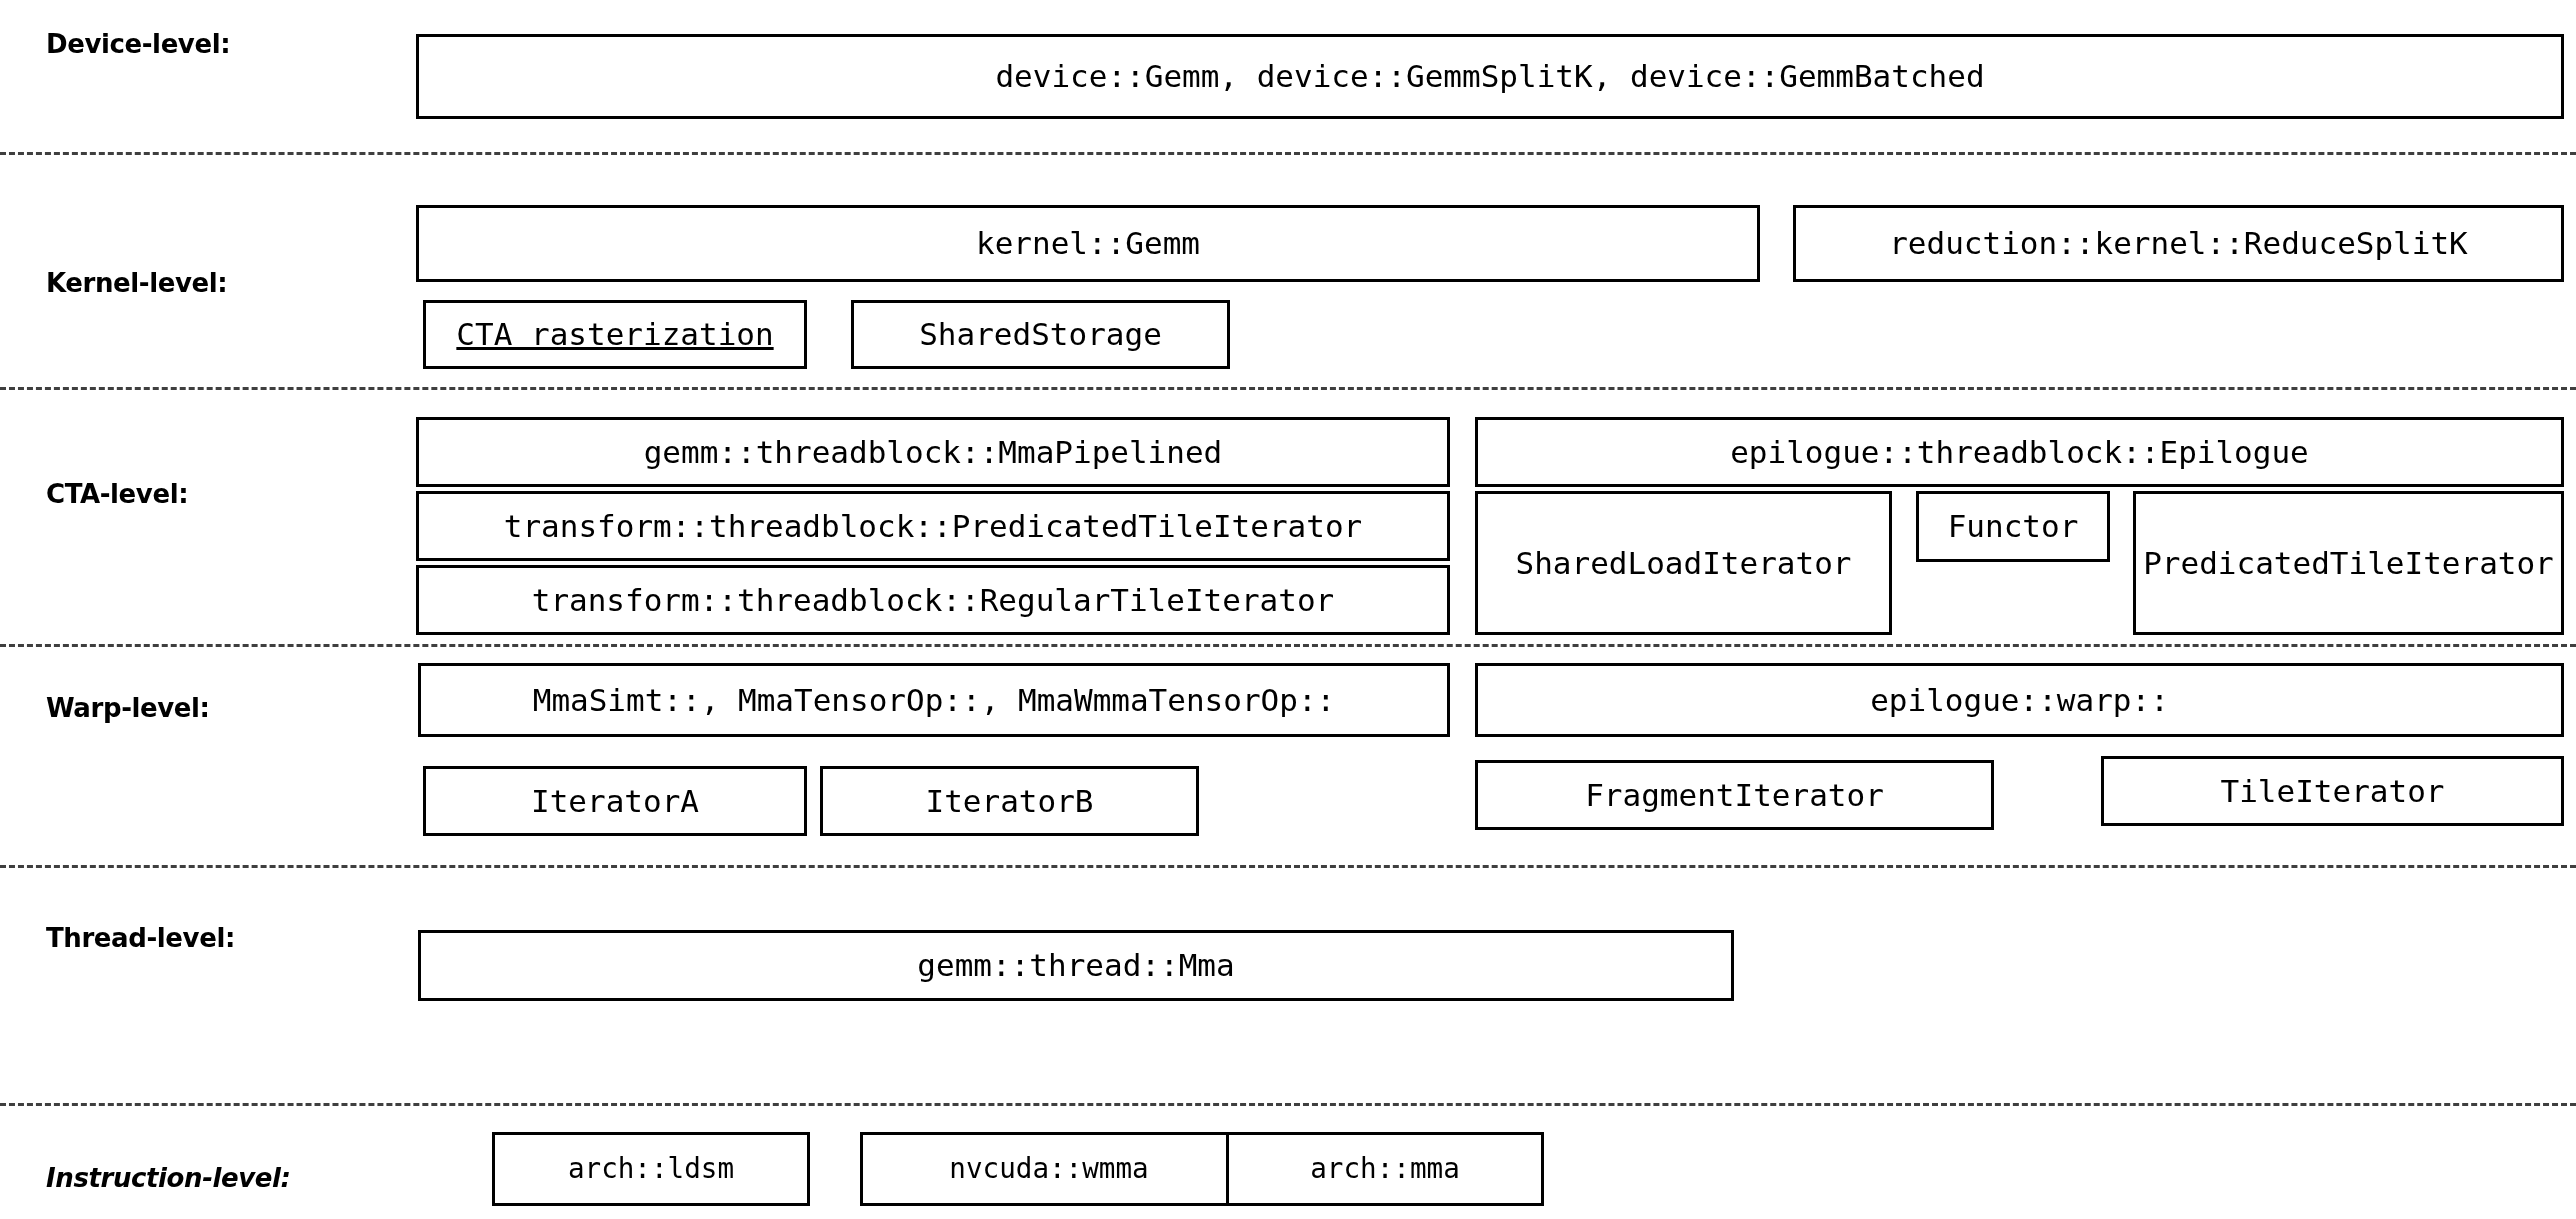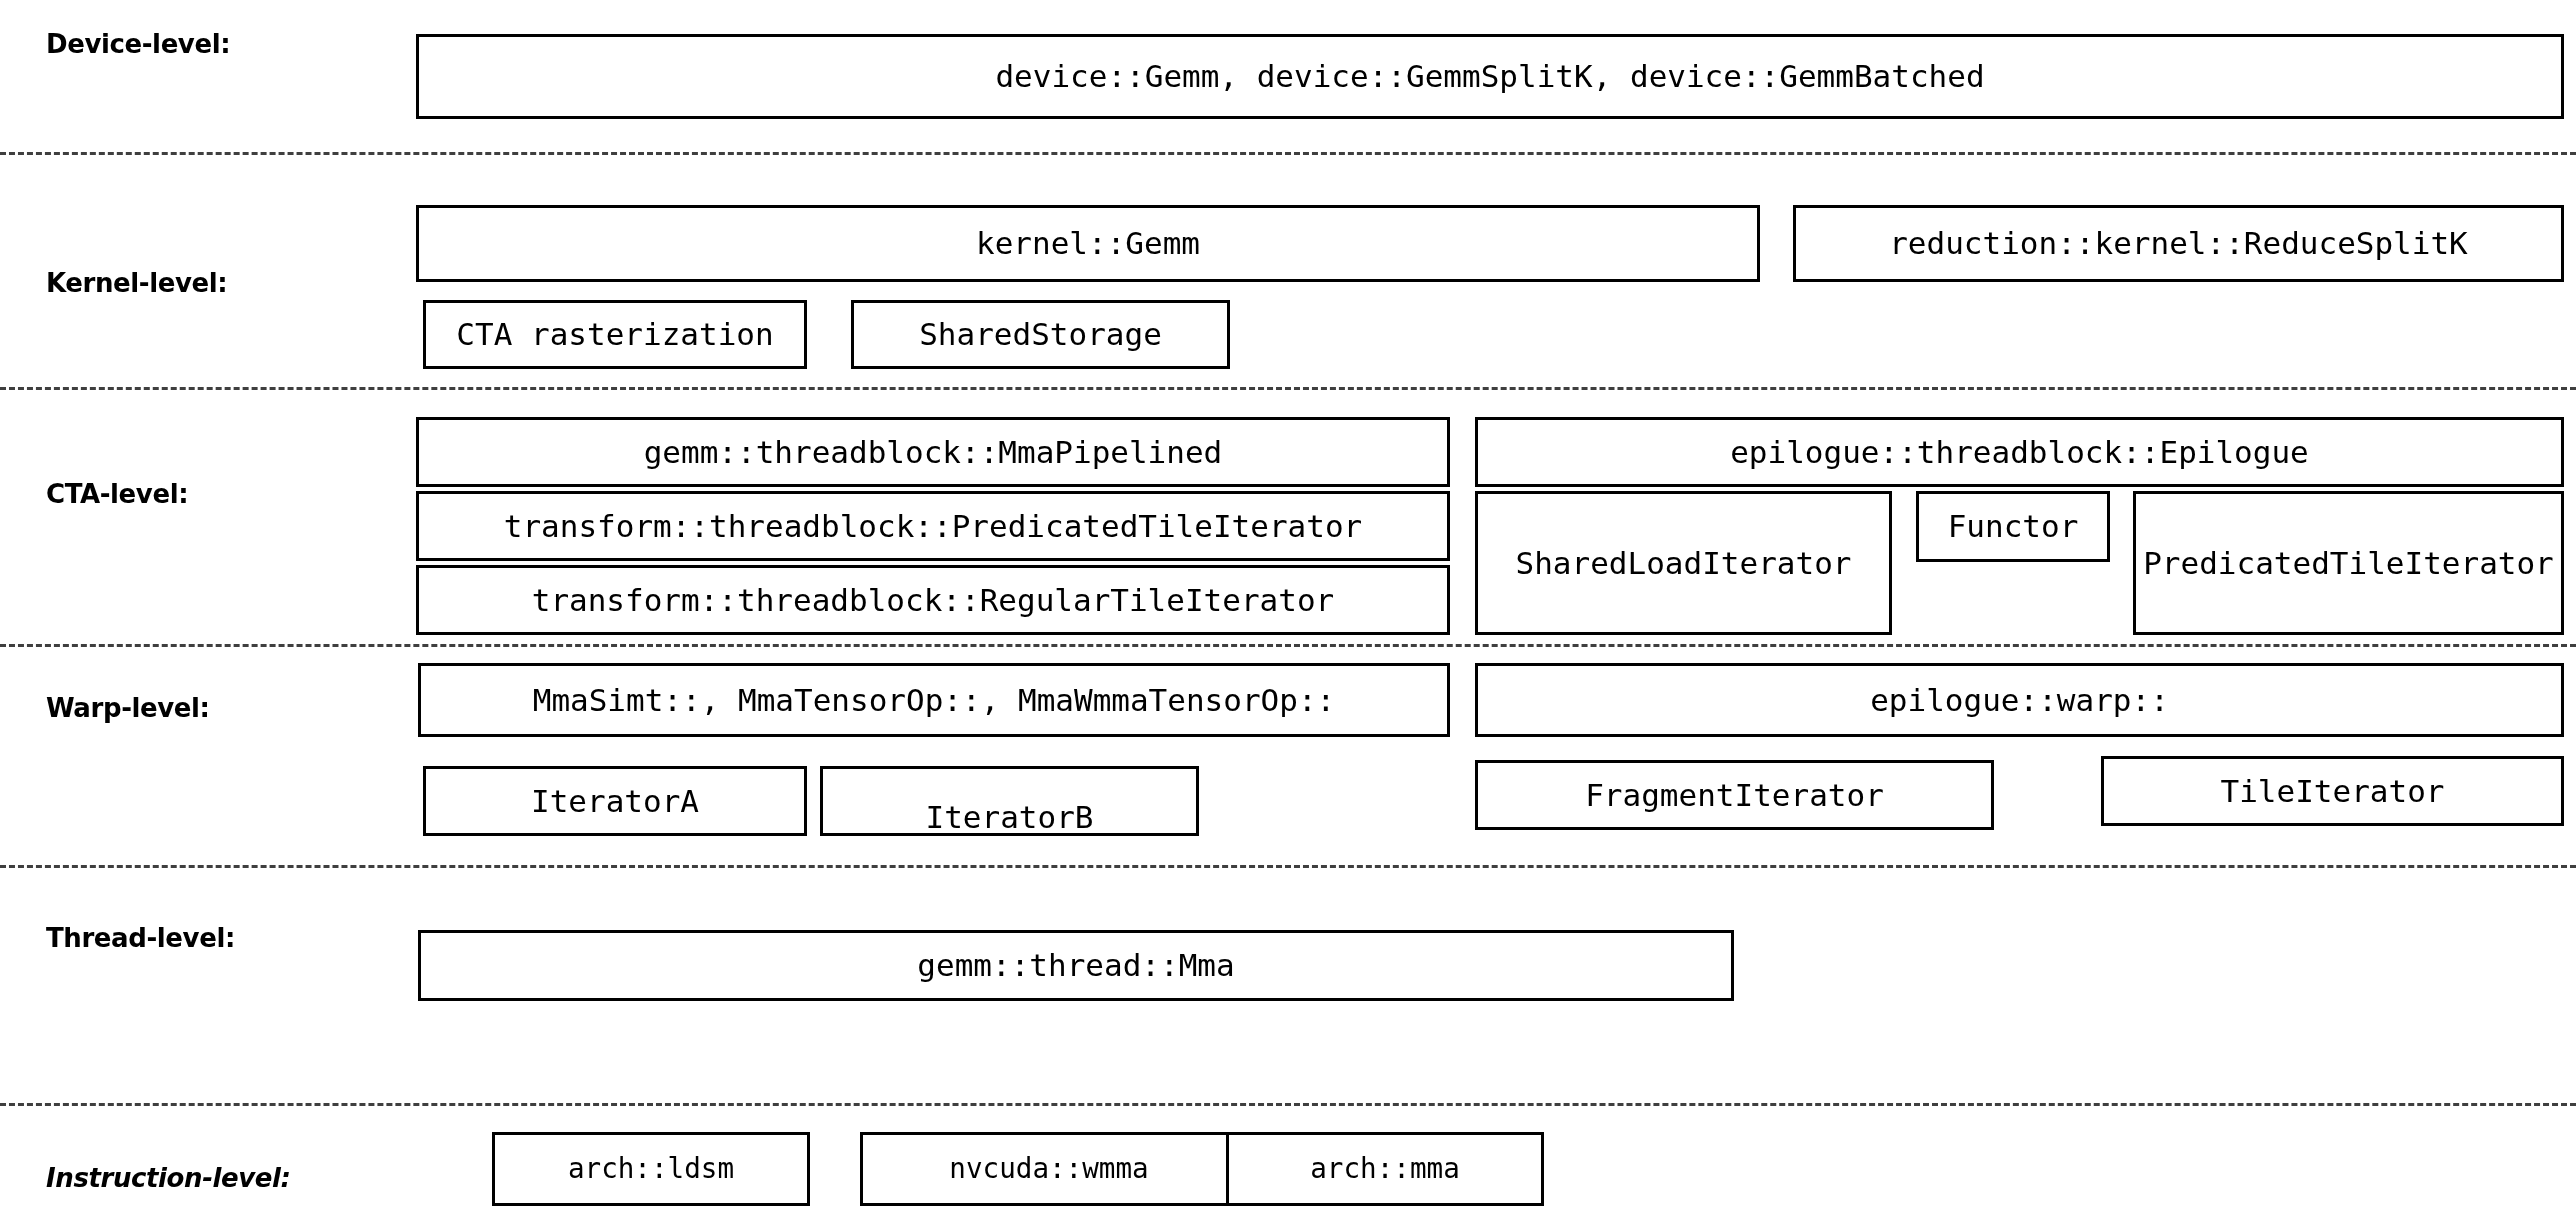--- a/index.html
+++ b/index.html
@@ -79,21 +79,21 @@
   <div class="row-label" style="left:46px; top:268px;">Kernel-level:</div>
 
   <div class="box" style="left:404px; top:205px; width:1344px; height:77px;">
     <span class="box-label">kernel::Gemm</span>
   </div>
 
   <div class="box" style="left:1781px; top:205px; width:771px; height:77px;">
     <span class="box-label">reduction::kernel::ReduceSplitK</span>
   </div>
 
-  <div class="box" style="left:411px; top:300px; width:384px; height:69px;">
+  <div class="box" style="left:411px; top:300px; width:384px; height:69px;text-decoration:underline;">
     <span class="box-label">CTA rasterization</span>
   </div>
 
   <div class="box" style="left:839px; top:300px; width:379px; height:69px;">
     <span class="box-label">SharedStorage</span>
   </div>
 
   <div class="divider" style="top:387px;"></div>
 
   <div class="row-label" style="left:46px; top:479px;">CTA-level:</div>
@@ -135,21 +135,21 @@
   </div>
 
   <div class="box" style="left:1463px; top:663px; width:1089px; height:74px;">
     <span class="box-label">epilogue::warp::</span>
   </div>
 
   <div class="box" style="left:411px; top:766px; width:384px; height:70px;">
     <span class="box-label">IteratorA</span>
   </div>
 
-  <div class="box" style="left:808px; top:766px; width:379px; height:70px;align-items:flex-end;">
+  <div class="box" style="left:808px; top:766px; width:379px; height:70px;">
     <span class="box-label">IteratorB</span>
   </div>
 
   <div class="box" style="left:1463px; top:760px; width:519px; height:70px;">
     <span class="box-label">FragmentIterator</span>
   </div>
 
   <div class="box" style="left:2089px; top:756px; width:463px; height:70px;">
     <span class="box-label">TileIterator</span>
   </div>

